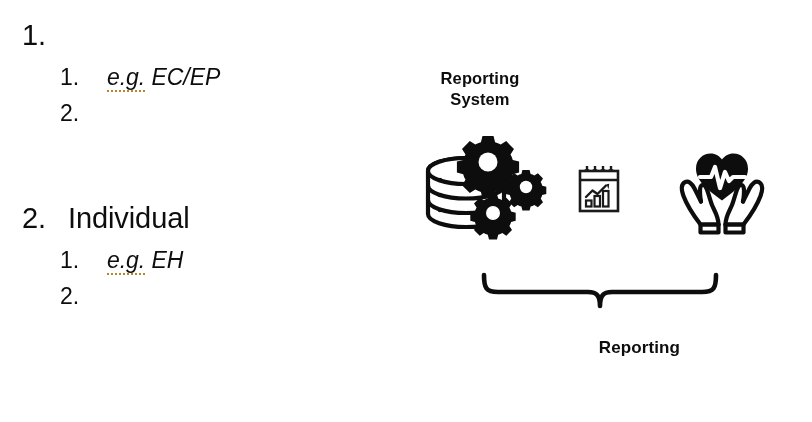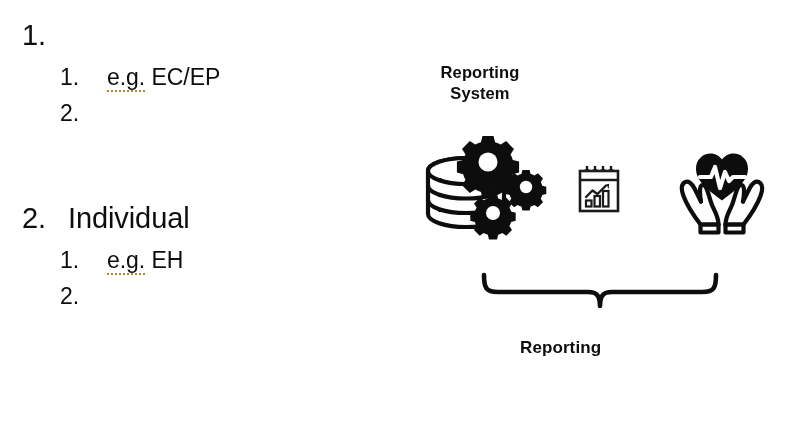--- a/index.html
+++ b/index.html
@@ -50,20 +50,21 @@
     letter-spacing: -0.05px;
   }
   .lvl2 .num {
     width: 47px;
     flex: 0 0 47px;
     text-align: left;
   }
   .lvl2 .txt {
     flex: 1 1 auto;
     max-width: 215px;
+    font-style: italic;
   }
 
   .grammar {
     border-bottom: 2px dotted #b5872a;
     padding-bottom: 0px;
   }
 
   
   #item-summary      { left: 22px;  top: 20px;  width: 330px; }
   #item-summary-a    { left: 60px;  top: 64px;  width: 300px; }
@@ -82,39 +83,40 @@
   }
 
   .node-label {
     position: absolute;
     font-weight: bold;
     font-size: 16.5px;
     line-height: 1.28;
     text-align: center;
     color: #0d0d0d;
     letter-spacing: 0.1px;
+    margin-top: 6px;
   }
   #label-reporting-system { left: 10px;  top: 62px;  width: 140px; }
   #label-payer            { left: 268px; top: 78px;  width: 100px; }
 
   .icon-box { position: absolute; }
   #icon-database { left: 22px;  top: 140px; width: 130px; height: 105px; }
   #icon-report   { left: 173px; top: 163px; width: 56px;  height: 54px; }
   #icon-heart    { left: 272px; top: 140px; width: 100px; height: 98px; }
 
   #brace-group { position: absolute; left: 70px; top: 272px; width: 260px; height: 50px; }
 
   #label-reporting-bottom {
     position: absolute;
     left: 120px;
     top: 338px;
     width: 160px;
     font-weight: bold;
     font-size: 17px;
-    text-align: left;
+    text-align: right;
     letter-spacing: 0.1px;
     color: #0d0d0d;
   }
 
   svg { display: block; overflow: visible; }
 </style>
 </head>
 <body>
 
 <div class="outline">

